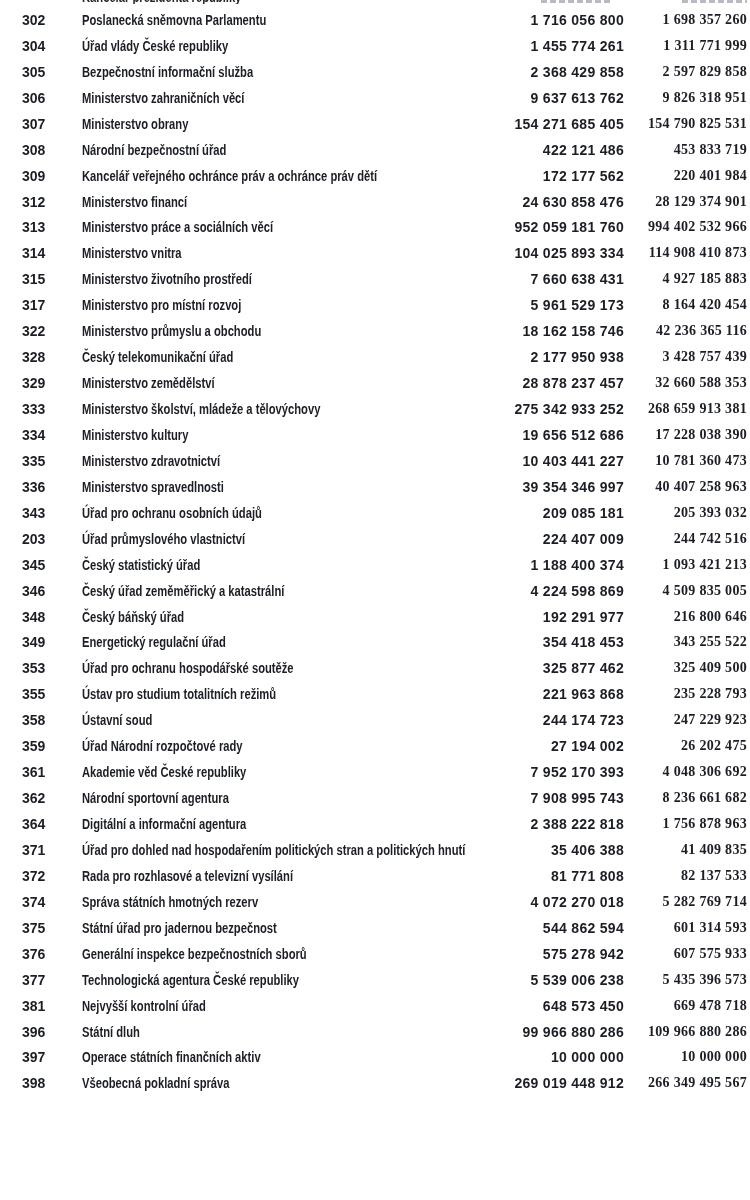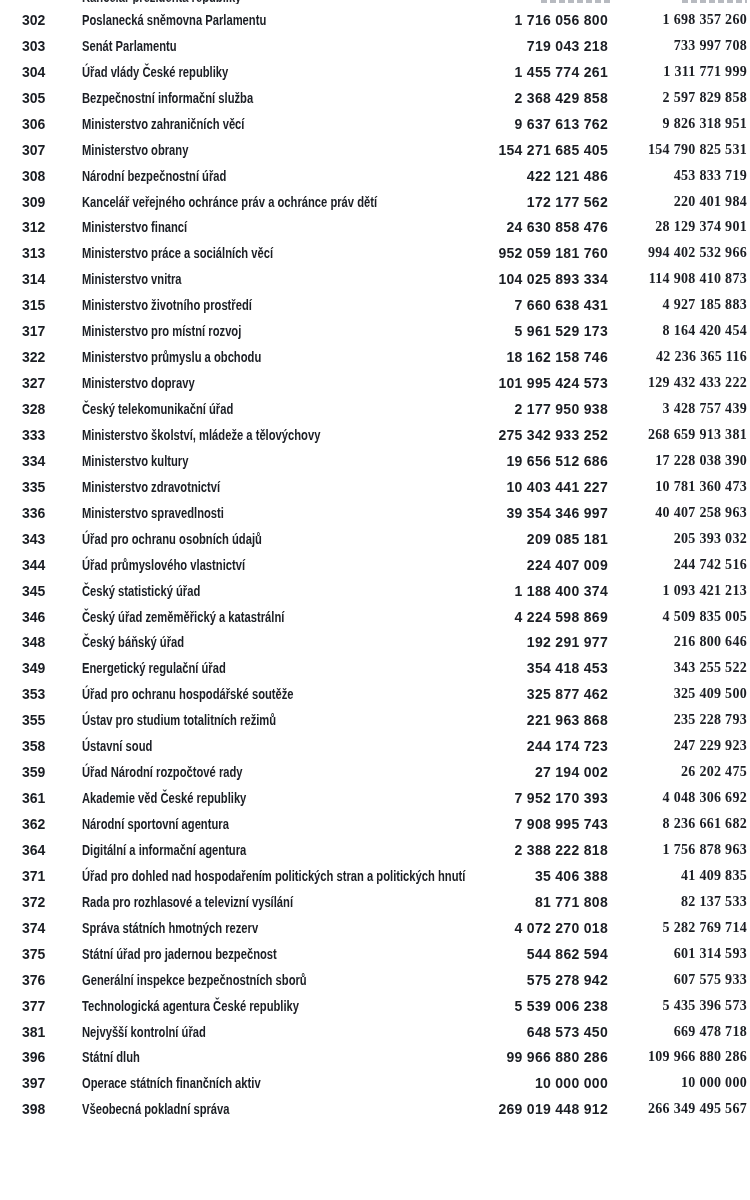--- a/index.html
+++ b/index.html
@@ -17,21 +17,21 @@
   .frag1{left:541px;width:70px;}
   .frag2{left:682px;width:65px;}
 
   
   .rows{position:absolute;top:7px;left:0;width:750px;}
   .row{position:relative;height:25.94px;text-align:center;}
   .cell{position:absolute;top:50%;white-space:nowrap;font-size:14px;font-weight:700;
         color:#1b1e24;line-height:14px;}
   .num{left:22px;transform:translateY(-50%);}
   .name{left:82px;transform:translateY(-50%) scaleX(0.8);transform-origin:left center;}
-  .a1{right:142px;transform:translateY(-50%);letter-spacing:0.3px;}
+  .a1{right:126px;transform:translateY(-50%);letter-spacing:0.3px;}
   .a2{right:3px;transform:translateY(-50%);letter-spacing:0.3px;font-family:Liberation Serif, serif;}
 </style>
 </head>
 <body>
 
 <div class="page">
 
   <div class="partial">
     <span class="pname">Kancelář prezidenta republiky</span>
     <i class="frag frag1"></i>
@@ -39,26 +39,20 @@
   </div>
 
   <div class="rows">
     <div class="row">
       <span class="cell num">302</span>
       <span class="cell name">Poslanecká sněmovna Parlamentu</span>
       <span class="cell a1">1 716 056 800</span>
       <span class="cell a2">1 698 357 260</span>
     </div>
 
-    <div class="row">
-      <span class="cell num">303</span>
-      <span class="cell name">Senát Parlamentu</span>
-      <span class="cell a1">719 043 218</span>
-      <span class="cell a2">733 997 708</span>
-    </div>
 
     <div class="row">
       <span class="cell num">304</span>
       <span class="cell name">Úřad vlády České republiky</span>
       <span class="cell a1">1 455 774 261</span>
       <span class="cell a2">1 311 771 999</span>
     </div>
 
     <div class="row">
       <span class="cell num">305</span>
@@ -131,34 +125,34 @@
     </div>
 
 
     <div class="row">
       <span class="cell num">322</span>
       <span class="cell name">Ministerstvo průmyslu a obchodu</span>
       <span class="cell a1">18 162 158 746</span>
       <span class="cell a2">42 236 365 116</span>
     </div>
 
-    <div class="row">
-      <span class="cell num">327</span>
-      <span class="cell name">Ministerstvo dopravy</span>
-      <span class="cell a1">101 995 424 573</span>
-      <span class="cell a2">129 432 433 222</span>
-    </div>
 
     <div class="row">
       <span class="cell num">328</span>
       <span class="cell name">Český telekomunikační úřad</span>
       <span class="cell a1">2 177 950 938</span>
       <span class="cell a2">3 428 757 439</span>
     </div>
 
+    <div class="row">
+      <span class="cell num">329</span>
+      <span class="cell name">Ministerstvo zemědělství</span>
+      <span class="cell a1">28 878 237 457</span>
+      <span class="cell a2">32 660 588 353</span>
+    </div>
 
     <div class="row">
       <span class="cell num">333</span>
       <span class="cell name">Ministerstvo školství, mládeže a tělovýchovy</span>
       <span class="cell a1">275 342 933 252</span>
       <span class="cell a2">268 659 913 381</span>
     </div>
 
     <div class="row">
       <span class="cell num">334</span>
@@ -182,21 +176,21 @@
     </div>
 
     <div class="row">
       <span class="cell num">343</span>
       <span class="cell name">Úřad pro ochranu osobních údajů</span>
       <span class="cell a1">209 085 181</span>
       <span class="cell a2">205 393 032</span>
     </div>
 
     <div class="row">
-      <span class="cell num">344</span>
+      <span class="cell num">203</span>
       <span class="cell name">Úřad průmyslového vlastnictví</span>
       <span class="cell a1">224 407 009</span>
       <span class="cell a2">244 742 516</span>
     </div>
 
     <div class="row">
       <span class="cell num">345</span>
       <span class="cell name">Český statistický úřad</span>
       <span class="cell a1">1 188 400 374</span>
       <span class="cell a2">1 093 421 213</span>

